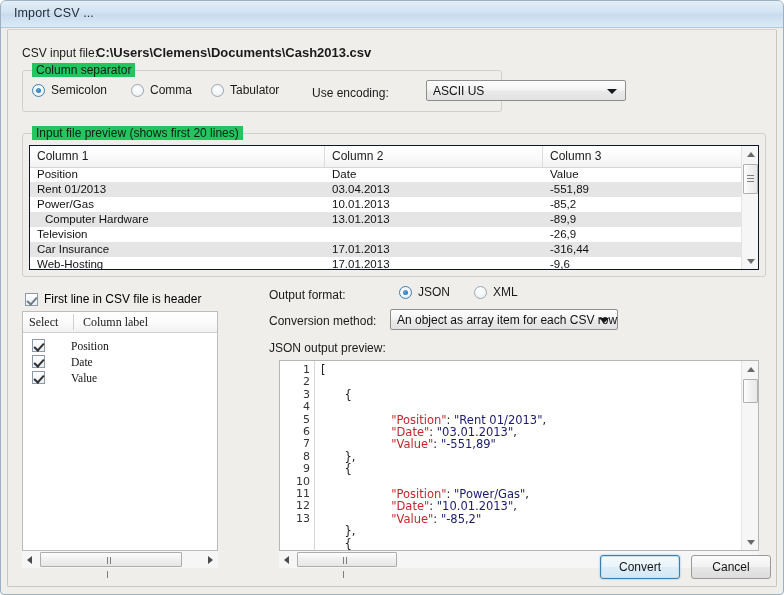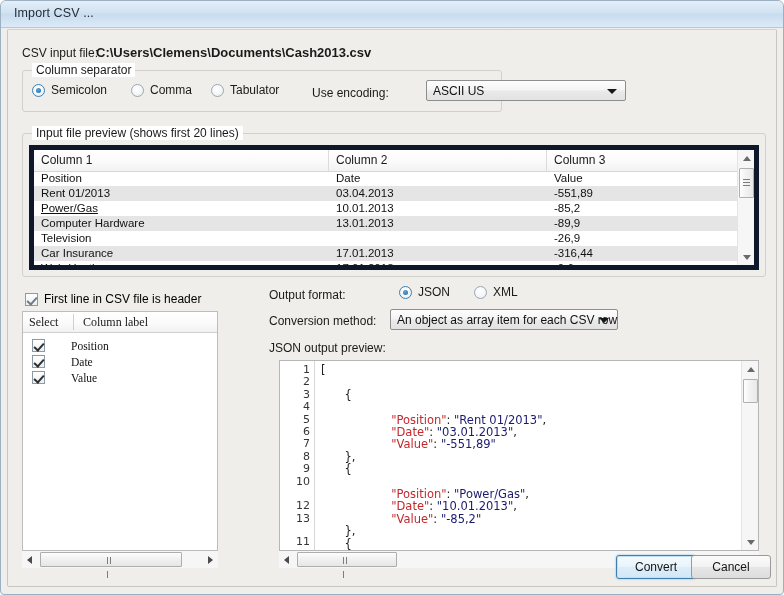--- a/index.html
+++ b/index.html
@@ -61,21 +61,21 @@
   .groupbox {
     position: absolute;
     box-sizing: border-box;
     border: 1px solid #d3d0ca;
     border-radius: 3px;
     background: transparent;
   }
   .groupbox-title {
     position: absolute;
     top: -8px; left: 9px;
-    background: #ffffff;
+    background: #22c55e;
     padding: 0 4px;
     font-size: 12px;
     color: #1a1a1a;
     white-space: nowrap;
   }
 
   
   .radio-row { position: absolute; display: flex; align-items: center; }
   .radio {
     width: 13px; height: 13px;
@@ -145,21 +145,21 @@
     border-left: 5px solid transparent;
     border-right: 5px solid transparent;
     border-top: 5px solid #15181b;
   }
 
   
   .tablebox {
     position: absolute;
     box-sizing: border-box;
     background: #ffffff;
-    border: 5px solid #0f172a;
+    border: 1px solid #0f172a;
     overflow: hidden;
   }
   .thead {
     position: absolute;
     left: 0; top: 0; right: 0;
     height: 21px;
     background: linear-gradient(to bottom, #ffffff 0%, #fbfbfb 50%, #f2f2f2 100%);
     border-bottom: 1px solid #d6d6d6;
   }
   .th {
@@ -435,26 +435,26 @@
           <div class="tcell" style="left:0; width:295px;">Position</div>
           <div class="tcell" style="left:295px; width:218px;">Date</div>
           <div class="tcell" style="left:513px; width:200px;">Value</div>
         </div>
         <div class="trow alt">
           <div class="tcell" style="left:0; width:295px;">Rent 01/2013</div>
           <div class="tcell" style="left:295px; width:218px;">03.04.2013</div>
           <div class="tcell" style="left:513px; width:200px;">-551,89</div>
         </div>
         <div class="trow">
-          <div class="tcell" style="left:0; width:295px;text-decoration:underline;">Power/Gas</div>
+          <div class="tcell" style="left:0; width:295px;">Power/Gas</div>
           <div class="tcell" style="left:295px; width:218px;">10.01.2013</div>
           <div class="tcell" style="left:513px; width:200px;">-85,2</div>
         </div>
         <div class="trow alt">
-          <div class="tcell" style="left:0; width:295px;">Computer Hardware</div>
+          <div class="tcell" style="left:8px; width:295px;">Computer Hardware</div>
           <div class="tcell" style="left:295px; width:218px;">13.01.2013</div>
           <div class="tcell" style="left:513px; width:200px;">-89,9</div>
         </div>
         <div class="trow">
           <div class="tcell" style="left:0; width:295px;">Television</div>
           <div class="tcell" style="left:513px; width:200px;">-26,9</div>
         </div>
         <div class="trow alt">
           <div class="tcell" style="left:0; width:295px;">Car Insurance</div>
           <div class="tcell" style="left:295px; width:218px;">17.01.2013</div>
@@ -536,21 +536,21 @@
         <div class="gnum" style="top:3px;">1</div>
         <div class="gnum" style="top:15.4px;">2</div>
         <div class="gnum" style="top:27.8px;">3</div>
         <div class="gnum" style="top:40.2px;">4</div>
         <div class="gnum" style="top:52.6px;">5</div>
         <div class="gnum" style="top:65px;">6</div>
         <div class="gnum" style="top:77.4px;">7</div>
         <div class="gnum" style="top:89.8px;">8</div>
         <div class="gnum" style="top:102.2px;">9</div>
         <div class="gnum" style="top:114.6px;">10</div>
-        <div class="gnum" style="top:127px;margin-top:48px;">11</div>
+        <div class="gnum" style="top:127px;">11</div>
         <div class="gnum" style="top:139.4px;">12</div>
         <div class="gnum" style="top:151.8px;">13</div>
       </div>
       <div class="codearea" id="codearea">
           <div class="cline" style="top: 3px; left: 6px;"><span class="p">[</span></div>
           <div class="cline" style="top: 15.4px; left: 6px;"></div>
           <div class="cline" style="top: 27.8px; left: 29.4px;"><span class="p">{</span></div>
           <div class="cline" style="top: 40.2px; left: 6px;"></div>
           <div class="cline" style="top: 52.6px; left: 76.2px;"><span class="k">"Position"</span><span class="p">: </span><span class="v">"Rent 01/2013"</span><span class="p">,</span></div>
           <div class="cline" style="top: 65px; left: 76.2px;"><span class="k">"Date"</span><span class="p">: </span><span class="v">"03.01.2013"</span><span class="p">,</span></div>
@@ -574,17 +574,17 @@
     </div>
 
     <div class="hscroll" style="left:271px; top:521px; width:480px;">
       <div class="harrow left"></div>
       <div class="hthumb" style="left:18px; width:100px;">
         <span class="hgrip"><i></i><i></i><i></i></span>
       </div>
       <div class="harrow right"></div>
     </div>
 
-    <div class="btn focus" style="left:608px; top:525px; width:80px; height:24px;">Convert</div>
+    <div class="btn focus" style="left:592px; top:525px; width:80px; height:24px;">Convert</div>
     <div class="btn" style="left:683px; top:525px; width:80px; height:24px;">Cancel</div>
 
   </div>
 </div>
 
 </body></html>

